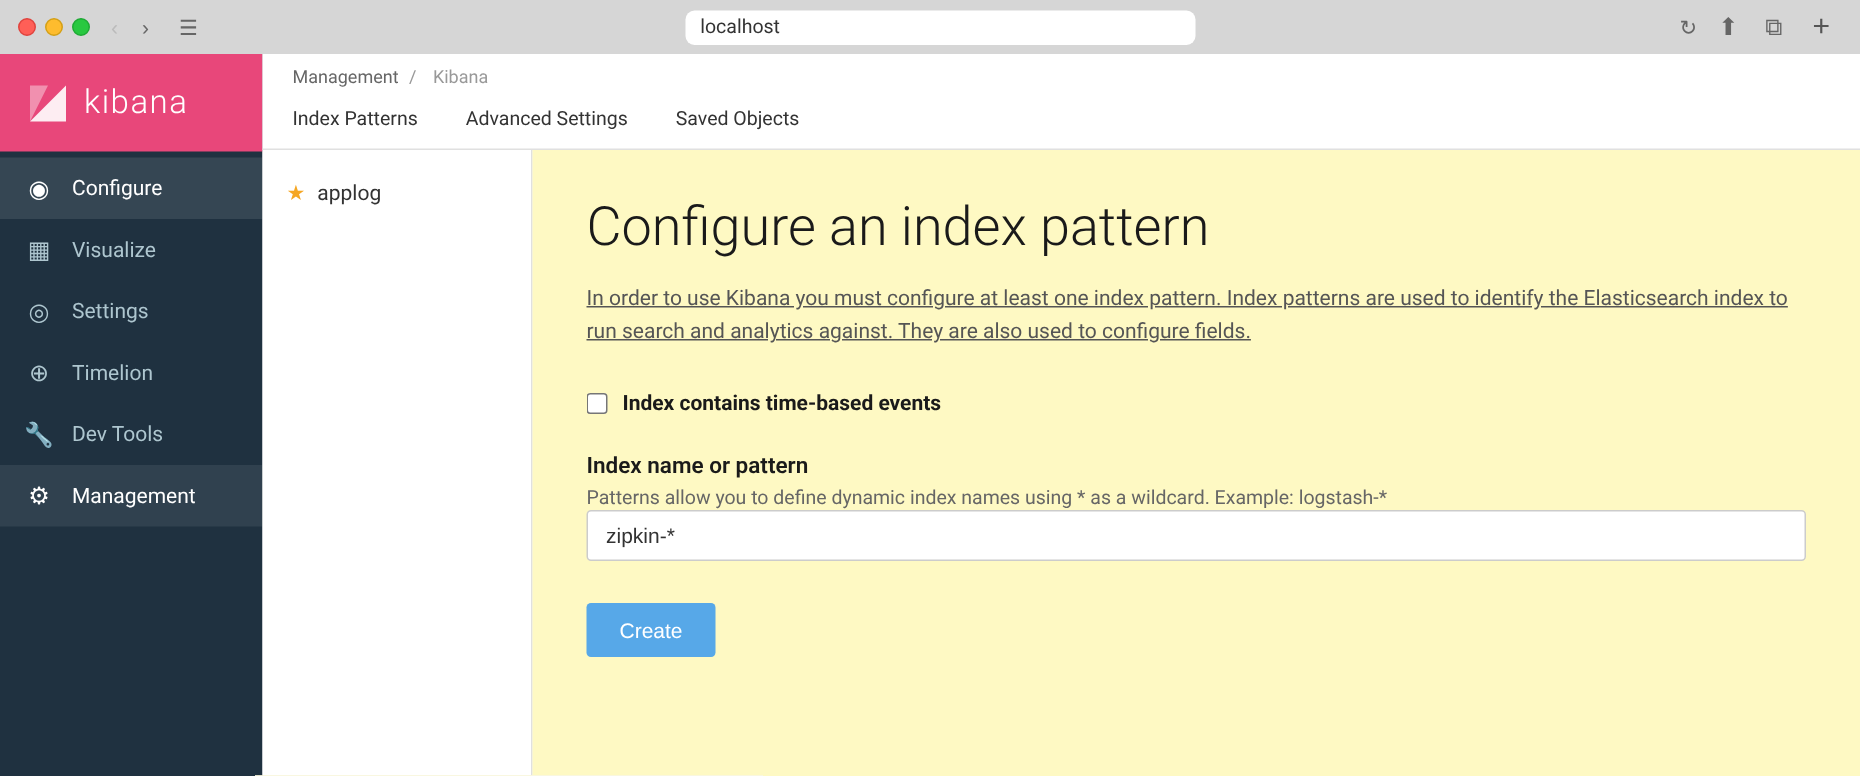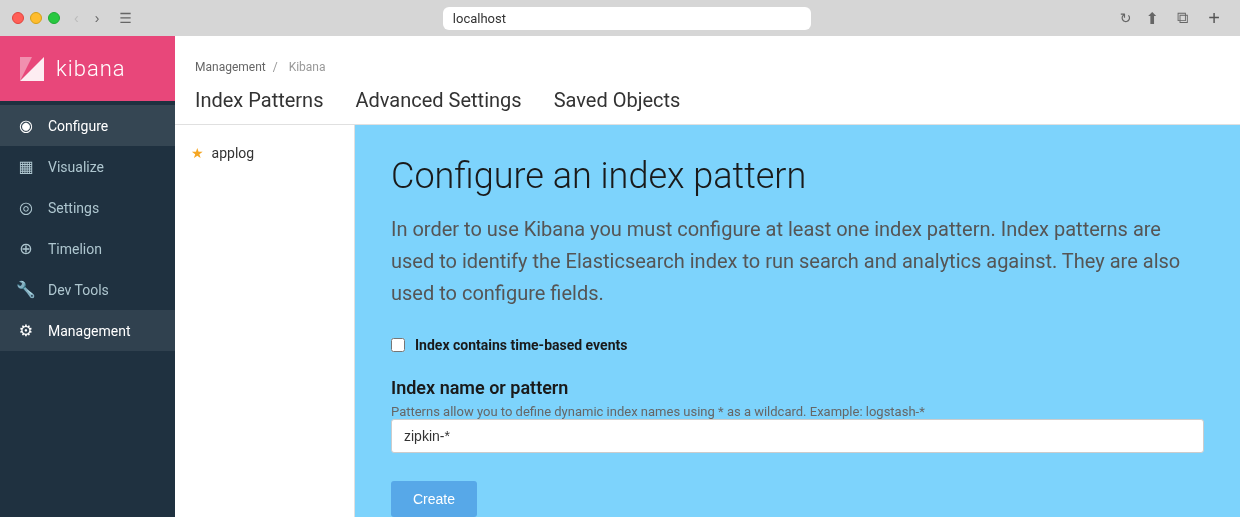--- a/index.html
+++ b/index.html
@@ -11,21 +11,21 @@
     .traffic-lights { display: flex; gap: 6px; align-items: center; }
     .traffic-light { width: 12px; height: 12px; border-radius: 50%; }
     .tl-red { background: #ff5f57; border: 1px solid #e0443e; }
     .tl-yellow { background: #febc2e; border: 1px solid #d4a017; }
     .tl-green { background: #28c840; border: 1px solid #1faa35; }
     .nav-buttons { display: flex; gap: 4px; }
     .nav-btn { background: none; border: none; cursor: pointer; color: #666; font-size: 14px; padding: 2px 6px; }
     .nav-btn:disabled { color: #bbb; cursor: default; }
     .window-btn { background: none; border: none; cursor: pointer; color: #666; font-size: 14px; padding: 2px 6px; }
     .address-bar-wrapper { flex: 1; display: flex; align-items: center; justify-content: center; position: relative; }
-    .address-bar { display: flex; align-items: center; background: white; border-radius: 6px; padding: 4px 10px; width: 368px; font-size: 13px; color: #333; gap: 8px; }
+    .address-bar { display: flex; align-items: center; background: white; border-radius: 6px; padding: 4px 10px; width: 340px; font-size: 13px; color: #333; gap: 8px; }
     .reload-btn { background: none; border: none; cursor: pointer; color: #666; font-size: 14px; }
     .toolbar-right { display: flex; gap: 6px; }
     .toolbar-btn { background: none; border: none; cursor: pointer; color: #666; font-size: 16px; padding: 2px 6px; }
     .plus-btn { background: none; border: none; cursor: pointer; color: #555; font-size: 20px; padding: 2px 8px; }
 
     
     .app-layout { display: flex; flex: 1; overflow: hidden; }
 
     
     .sidebar { width: 175px; background: #1f3140; display: flex; flex-direction: column; flex-shrink: 0; }
@@ -36,44 +36,44 @@
     .sidebar-item { display: flex; align-items: center; gap: 12px; padding: 11px 16px; cursor: pointer; color: #aec6cf; font-size: 14px; }
     .sidebar-item.active { background: rgba(255,255,255,0.1); color: white; }
     .sidebar-item.active-management { background: rgba(255,255,255,0.08); color: white; }
     .sidebar-icon { font-size: 16px; width: 20px; text-align: center; }
 
     
     .main-content { flex: 1; background: #f5f5f5; display: flex; flex-direction: column; overflow: hidden; }
 
     
     .top-nav { background: white; border-bottom: 1px solid #e0e0e0; padding: 0 20px; display: flex; flex-direction: column; }
-    .breadcrumb { font-size: 12px; color: #666; padding: 24px 0 4px; }
+    .breadcrumb { font-size: 12px; color: #666; padding: 8px 0 4px; }
     .breadcrumb a { color: #666; text-decoration: none; }
     .breadcrumb span { color: #999; margin: 0 4px; }
     .nav-tabs { display: flex; gap: 0; }
-    .nav-tab { padding: 10px 20px 10px 0; font-size: 20px; color: #333; cursor: pointer; border-bottom: 2px solid transparent; margin-right: 12px; text-decoration: none; text-align: center; }
+    .nav-tab { padding: 10px 20px 10px 0; font-size: 13px; color: #333; cursor: pointer; border-bottom: 2px solid transparent; margin-right: 12px; text-decoration: none; text-align: center; }
     .nav-tab:first-child { padding-left: 0; }
 
     
     .content-area { display: flex; flex: 1; overflow: hidden; }
 
     
     .left-panel { width: 180px; background: white; border-right: 1px solid #e0e0e0; padding: 10px 0; flex-shrink: 0; }
     .panel-item { display: flex; align-items: center; gap: 8px; padding: 10px 16px; font-size: 14px; color: #333; cursor: pointer; }
     .star-icon { color: #f5a623; font-size: 14px; }
 
     
-    .main-panel { flex: 1; background: #7dd3fc; padding: 30px 36px; overflow-y: auto; }
+    .main-panel { flex: 1; background: #fef9c3; padding: 30px 36px; overflow-y: auto; }
     .page-title { font-size: 36px; font-weight: 300; color: #1a1a1a; margin-bottom: 16px; }
-    .page-description { font-size: 20px; color: #555; line-height: 1.6; margin-bottom: 28px; max-width: 860px; }
+    .page-description { font-size: 14px; color: #555; line-height: 1.6; margin-bottom: 28px; max-width: 860px; text-decoration: underline; }
 
     .form-section { max-width: 860px; }
     .checkbox-row { display: flex; align-items: center; gap: 10px; margin-bottom: 24px; }
     .checkbox-label { font-size: 14px; font-weight: 700; color: #1a1a1a; }
-    .field-label { font-size: 18px; font-weight: 600; color: #1a1a1a; margin-bottom: 6px; }
+    .field-label { font-size: 15px; font-weight: 600; color: #1a1a1a; margin-bottom: 6px; }
     .field-hint { font-size: 13px; color: #666; }
     .text-input { width: 100%; padding: 8px 12px; border: 1px solid #ccc; border-radius: 3px; font-size: 14px; color: #333; outline: none; }
     .create-btn { margin-top: 28px; background: #57a8e8; color: white; border: none; padding: 10px 22px; border-radius: 3px; font-size: 14px; cursor: pointer; }
     input[type="checkbox"] { width: 14px; height: 14px; cursor: pointer; }
   </style>
 </head>
 <body>
 
 <div class="browser-chrome">
   <div class="browser-titlebar">

